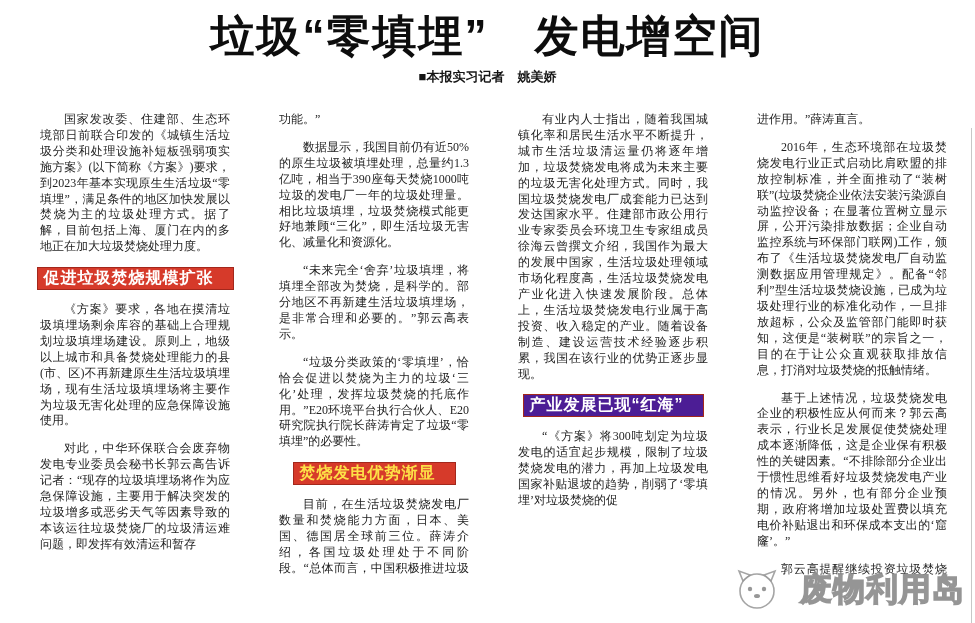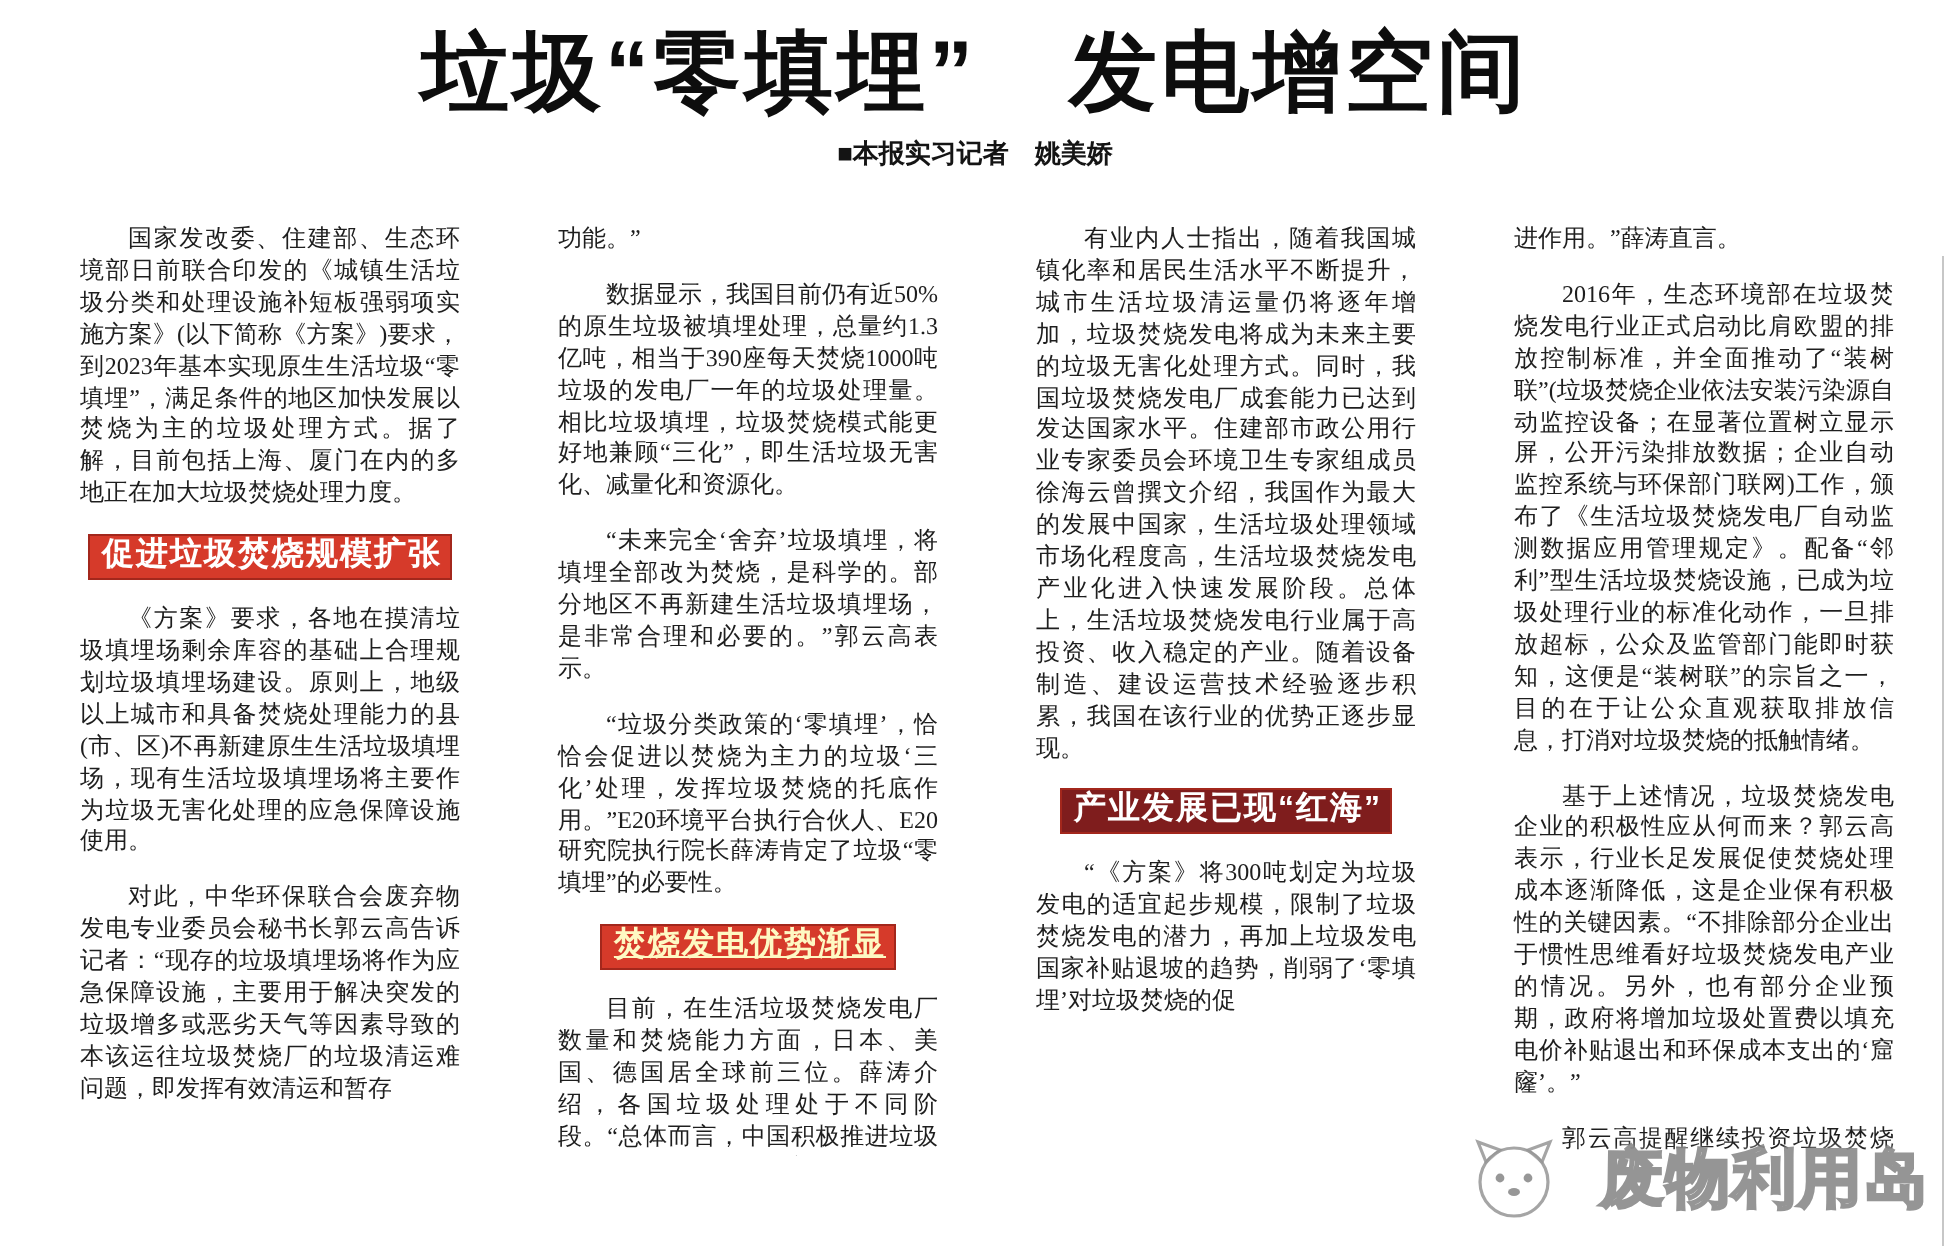--- a/index.html
+++ b/index.html
@@ -35,21 +35,21 @@
     text-align:justify; color:#1e1e1e;
   }
   .col p { margin:12px; text-indent:2em; }
   .col p.cont { text-indent:0; }
   .subhead {
     width:max-content; max-width:100%;
     margin:12px auto 6px auto;
     background:var(--subhead-bg); color:#ffffff;
     font-family:"Liberation Sans","DejaVu Sans",sans-serif;
     font-weight:bold; font-size:16px; letter-spacing:1px;
-    padding:3px 5px 4px 7px;
+    padding:3px 20px 4px 7px;
     box-shadow:0 0 0 1px #a3271c inset;
   }
   .right-rule {
     position:absolute; top:128px; bottom:0; right:3px;
     width:1px; background:#c7c7c7;
   }
   .watermark {
     position:absolute; right:10px; bottom:10px;
     display:flex; align-items:center; gap:20px;
     pointer-events:none;
@@ -75,27 +75,27 @@
         <p>国家发改委、住建部、生态环境部日前联合印发的《城镇生活垃圾分类和处理设施补短板强弱项实施方案》(以下简称《方案》)要求，到2023年基本实现原生生活垃圾“零填埋”，满足条件的地区加快发展以焚烧为主的垃圾处理方式。据了解，目前包括上海、厦门在内的多地正在加大垃圾焚烧处理力度。</p>
         <div class="subhead" style="background: rgb(214, 58, 42); color: rgb(255, 255, 255);">促进垃圾焚烧规模扩张</div>
         <p>《方案》要求，各地在摸清垃圾填埋场剩余库容的基础上合理规划垃圾填埋场建设。原则上，地级以上城市和具备焚烧处理能力的县(市、区)不再新建原生生活垃圾填埋场，现有生活垃圾填埋场将主要作为垃圾无害化处理的应急保障设施使用。</p>
         <p>对此，中华环保联合会废弃物发电专业委员会秘书长郭云高告诉记者：“现存的垃圾填埋场将作为应急保障设施，主要用于解决突发的垃圾增多或恶劣天气等因素导致的本该运往垃圾焚烧厂的垃圾清运难问题，即发挥有效清运和暂存</p>
       </div>
       <div class="col">
         <p class="cont">功能。”</p>
         <p>数据显示，我国目前仍有近50%的原生垃圾被填埋处理，总量约1.3亿吨，相当于390座每天焚烧1000吨垃圾的发电厂一年的垃圾处理量。相比垃圾填埋，垃圾焚烧模式能更好地兼顾“三化”，即生活垃圾无害化、减量化和资源化。</p>
         <p>“未来完全‘舍弃’垃圾填埋，将填埋全部改为焚烧，是科学的。部分地区不再新建生活垃圾填埋场，是非常合理和必要的。”郭云高表示。</p>
         <p>“垃圾分类政策的‘零填埋’，恰恰会促进以焚烧为主力的垃圾‘三化’处理，发挥垃圾焚烧的托底作用。”E20环境平台执行合伙人、E20研究院执行院长薛涛肯定了垃圾“零填埋”的必要性。</p>
-        <div class="subhead" style="background: rgb(214, 58, 42); color: #fef9c3; text-decoration: underline;">焚烧发电优势渐显</div>
+        <div class="subhead" style="background: rgb(214, 58, 42); color: #fde047;">焚烧发电优势渐显</div>
         <p>目前，在生活垃圾焚烧发电厂数量和焚烧能力方面，日本、美国、德国居全球前三位。薛涛介绍，各国垃圾处理处于不同阶段。“总体而言，中国积极推进垃圾分类与焚烧相结合的主基调会持续几十年，不会有大调整，垃圾分类水平和资源循环能力也会逐步提高。”</p>
         <p>不过，也有反“烧”人士担心，鼓励垃圾焚烧会影响垃圾分类。郭云高表示，日本是原生生活垃圾“零填埋”最彻底、垃</p>
       </div>
       <div class="col">
         <p>有业内人士指出，随着我国城镇化率和居民生活水平不断提升，城市生活垃圾清运量仍将逐年增加，垃圾焚烧发电将成为未来主要的垃圾无害化处理方式。同时，我国垃圾焚烧发电厂成套能力已达到发达国家水平。住建部市政公用行业专家委员会环境卫生专家组成员徐海云曾撰文介绍，我国作为最大的发展中国家，生活垃圾处理领域市场化程度高，生活垃圾焚烧发电产业化进入快速发展阶段。总体上，生活垃圾焚烧发电行业属于高投资、收入稳定的产业。随着设备制造、建设运营技术经验逐步积累，我国在该行业的优势正逐步显现。</p>
-        <div class="subhead" style="background: #7f1d1d; color: rgb(255, 255, 255);">产业发展已现“红海”</div>
+        <div class="subhead" style="background: #4c1d95; color: rgb(255, 255, 255);">产业发展已现“红海”</div>
         <p>“《方案》将300吨划定为垃圾发电的适宜起步规模，限制了垃圾焚烧发电的潜力，再加上垃圾发电国家补贴退坡的趋势，削弱了‘零填埋’对垃圾焚烧的促</p>
       </div>
       <div class="col">
         <p class="cont">进作用。”薛涛直言。</p>
         <p>2016年，生态环境部在垃圾焚烧发电行业正式启动比肩欧盟的排放控制标准，并全面推动了“装树联”(垃圾焚烧企业依法安装污染源自动监控设备；在显著位置树立显示屏，公开污染排放数据；企业自动监控系统与环保部门联网)工作，颁布了《生活垃圾焚烧发电厂自动监测数据应用管理规定》。配备“邻利”型生活垃圾焚烧设施，已成为垃圾处理行业的标准化动作，一旦排放超标，公众及监管部门能即时获知，这便是“装树联”的宗旨之一，目的在于让公众直观获取排放信息，打消对垃圾焚烧的抵触情绪。</p>
         <p>基于上述情况，垃圾焚烧发电企业的积极性应从何而来？郭云高表示，行业长足发展促使焚烧处理成本逐渐降低，这是企业保有积极性的关键因素。“不排除部分企业出于惯性思维看好垃圾焚烧发电产业的情况。另外，也有部分企业预期，政府将增加垃圾处置费以填充电价补贴退出和环保成本支出的‘窟窿’。”</p>
         <p>郭云高提醒继续投资垃圾焚烧发电的企业正视这样一个现实——垃圾发电行业已进入“红海”，完全依靠财政为其托底的阶段已经过去。他还强调，近期一些产业政策的调整与行业发展并不协调，应尽快引起行业主管部门的关注。</p>
       </div>
     </div>
 

